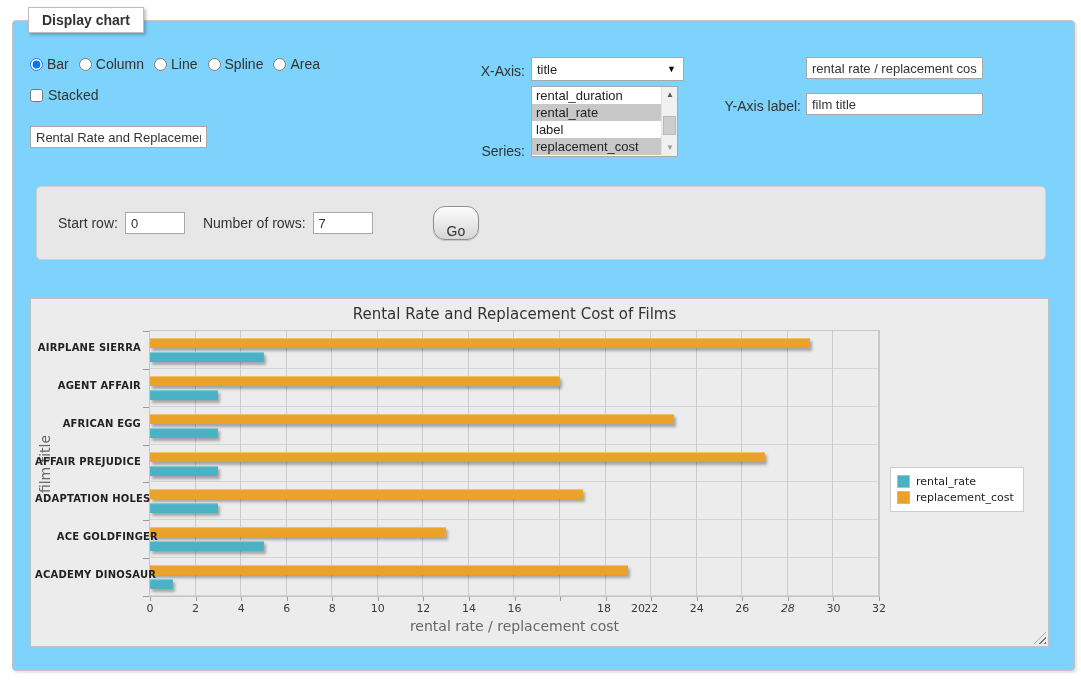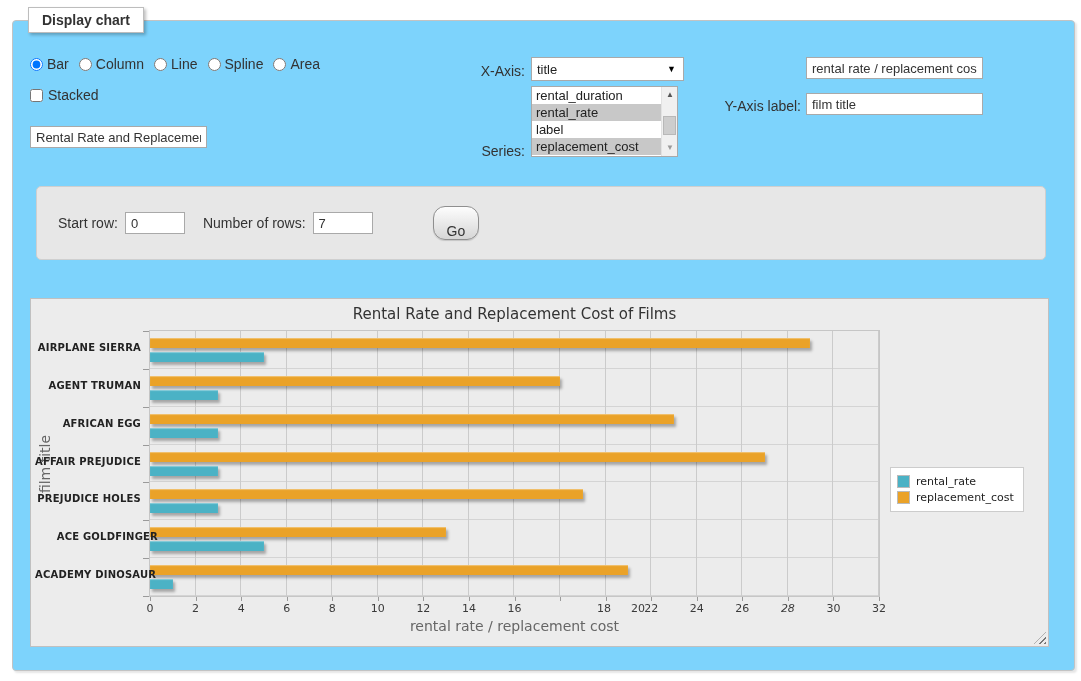--- a/index.html
+++ b/index.html
@@ -220,24 +220,24 @@
             <div class="legend-swatch" style="background: rgb(75, 178, 197);"></div>
             <span class="legend-text">rental_rate</span>
           </div>
           <div class="legend-row">
             <div class="legend-swatch" style="background: rgb(234, 162, 40);"></div>
             <span class="legend-text">replacement_cost</span>
           </div>
         </div>
       <div class="resize-handle"></div>
     <div class="cat-label" style="top: 43px;">AIRPLANE SIERRA</div>
-        <div class="cat-label" style="top: 80.86px;">AGENT TRUMAN</div>
+        <div class="cat-label" style="top: 80.86px;">AGENT AFFAIR</div>
         <div class="cat-label" style="top: 118.71px;">AFRICAN EGG</div>
         <div class="cat-label" style="top: 156.57px;">AFFAIR PREJUDICE</div>
-        <div class="cat-label" style="top: 194.43px;">PREJUDICE HOLES</div>
+        <div class="cat-label" style="top: 194.43px;">ADAPTATION HOLES</div>
         <div class="cat-label" style="top: 232.29px; margin-left: 17px;">ACE GOLDFINGER</div>
         <div class="cat-label" style="top: 270.14px;">ACADEMY DINOSAUR</div>
         <div class="ytick" style="top: 32px;"></div>
         <div class="ytick" style="top: 69.86px;"></div>
         <div class="ytick" style="top: 107.71px;"></div>
         <div class="ytick" style="top: 145.57px;"></div>
         <div class="ytick" style="top: 183.43px;"></div>
         <div class="ytick" style="top: 221.29px;"></div>
         <div class="ytick" style="top: 259.14px;"></div>
         <div class="ytick" style="top: 297px;"></div>

